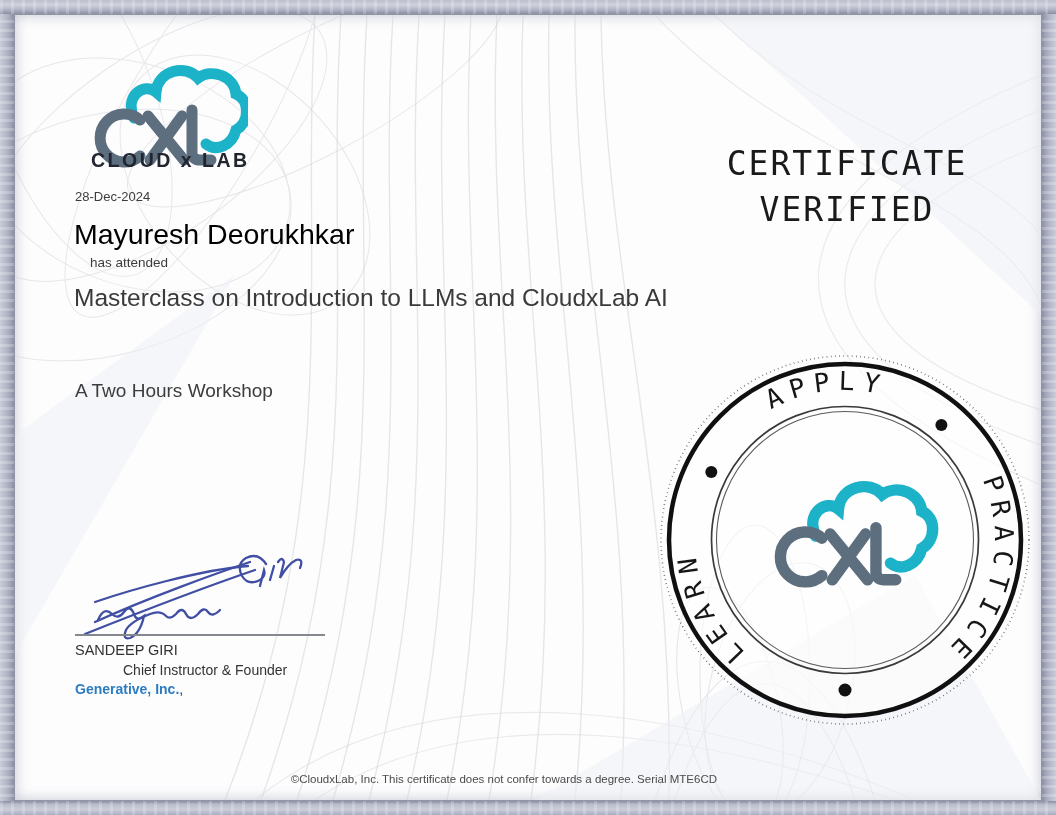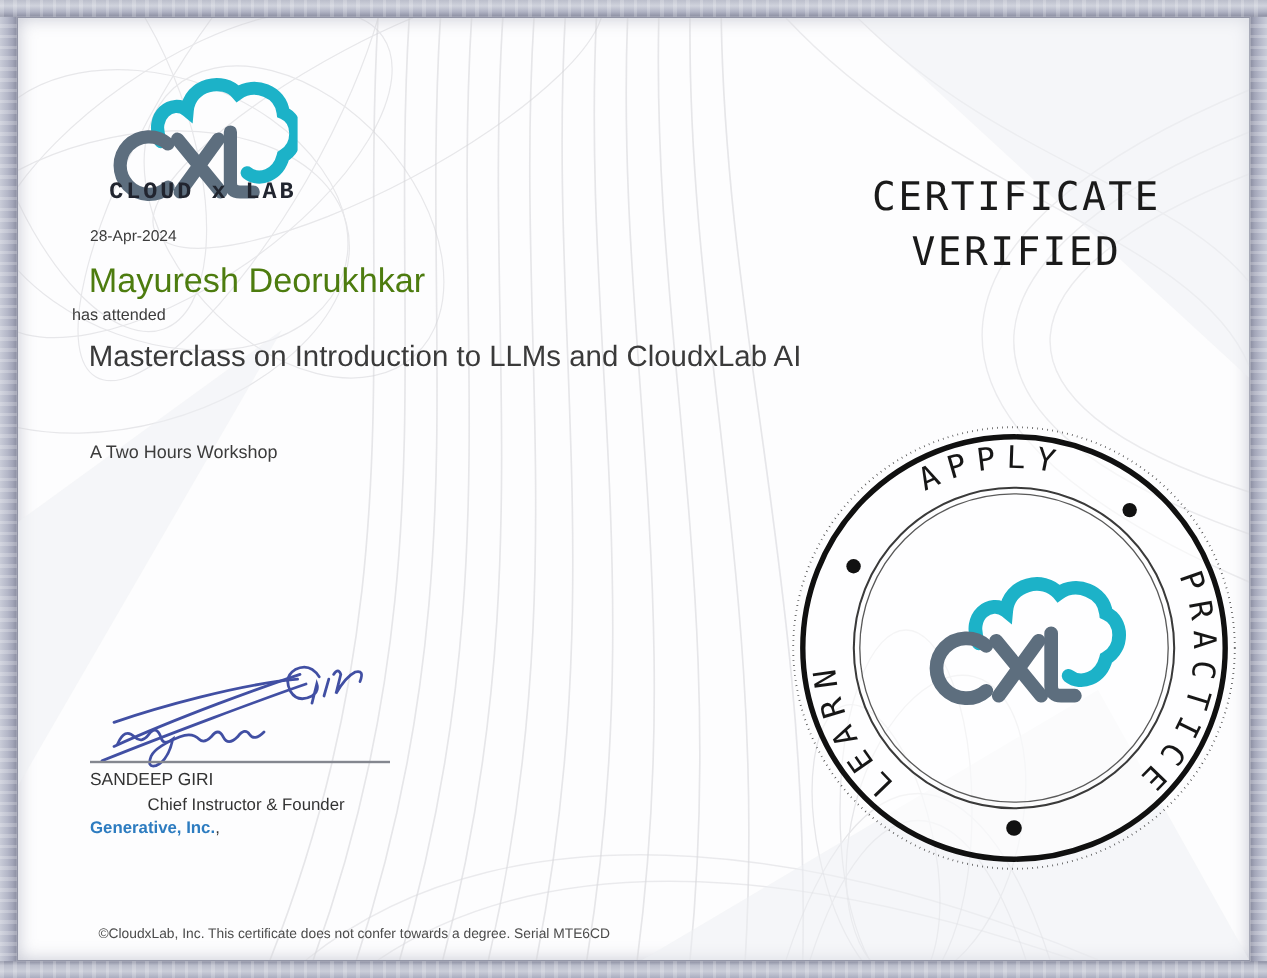--- a/index.html
+++ b/index.html
@@ -20,35 +20,35 @@
   .frame-bottom{left:0;bottom:0;right:0;height:14px;
     background:repeating-linear-gradient(90deg, rgba(255,255,255,.20) 0 3px, rgba(0,0,0,0) 3px 11px),
                linear-gradient(0deg,#aaadc0 0%,#cbced9 40%,#babdcb 75%,#8b8ea1 100%);}
   
   .paper{position:absolute;inset:14px;background:#fdfdfe;border:1px solid #9295a6;
          box-shadow:inset 0 0 14px rgba(128,133,155,.45);z-index:1;}
   .bg-art{position:absolute;inset:15px;z-index:2;pointer-events:none;}
   .content{position:absolute;inset:0;z-index:3;}
   
   .abs{position:absolute;white-space:nowrap;}
-  .brand-caption{left:91px;top:149px;font-size:19.5px;font-weight:700;letter-spacing:2.5px;color:#21252f;font-family:Liberation Mono, monospace;}
+  .brand-caption{left:91px;top:149px;font-size:19.5px;font-weight:700;letter-spacing:2.5px;color:#21252f;}
   .date{left:75px;top:189px;font-size:13px;color:#3c3c3c;}
-  .recipient{left:74px;top:218px;font-size:28.5px;color:#4d7c0f;text-align:center;}
-  .attended{left:60px;top:255px;font-size:13.5px;color:#3c3c3c;}
+  .recipient{left:74px;top:218px;font-size:28.5px;color:#000000;text-align:center;}
+  .attended{left:90px;top:255px;font-size:13.5px;color:#3c3c3c;}
   .course-title{left:74px;top:284px;font-size:24.5px;color:#3a3a3a;}
-  .course-subtitle{left:75px;top:369px;font-size:15px;color:#3c3c3c;}
+  .course-subtitle{left:75px;top:380px;font-size:19px;color:#3c3c3c;}
   .verified-block{left:689px;top:141px;width:316px;text-align:center;
      font-family:"DejaVu Sans Mono", monospace;font-size:33px;line-height:46px;
      letter-spacing:2px;color:#1a1a1a;white-space:nowrap;}
   .sig-rule{left:75px;top:634px;width:250px;height:2px;background:#84878f;}
   .signer-name{left:75px;top:642px;font-size:14.5px;color:#333;text-align:right;}
   .signer-title{left:75px;top:662px;font-size:14px;color:#333;margin-left:48px;}
   .signer-org{left:75px;top:681px;font-size:14px;color:#333;}
   .signer-org .org-link{color:#2d7cc0;font-weight:700;text-decoration:none;}
-  .footer{left:82px;top:773px;width:656px;text-align:left;font-size:11.5px;color:#4b4b4b;}
+  .footer{left:61px;top:773px;width:656px;text-align:right;font-size:11.5px;color:#4b4b4b;}
   svg{display:block;}
 </style>
 </head>
 <body>
 
 <div class="stage">
 
   <div class="frame frame-left"></div>
   <div class="frame frame-right"></div>
   <div class="frame frame-top"></div>
@@ -119,21 +119,21 @@
     <svg class="abs" style="left:88px;top:58px" width="160" height="112" viewBox="0 0 160 112">
       <use href="#cxl-logo"></use>
     </svg>
     <div class="abs brand-caption">CLOUD x LAB</div>
 
     <div class="abs verified-block">
       <div>CERTIFICATE</div>
       <div>VERIFIED</div>
     </div>
 
-    <div class="abs date">28-Apr-2024</div>
+    <div class="abs date">28-Dec-2024</div>
     <div class="abs recipient">Mayuresh Deorukhkar</div>
     <div class="abs attended">has attended</div>
     <div class="abs course-title">Masterclass on Introduction to LLMs and CloudxLab AI</div>
     <div class="abs course-subtitle">A Two Hours Workshop</div>
 
     <svg class="abs" style="left:70px;top:542px" width="250" height="100" viewBox="0 0 250 100">
       <g fill="none" stroke="#31409c" stroke-width="2.3" stroke-linecap="round" opacity="0.92">
         <path d="M180,20 C150,30 80,55 25,80"></path>
         <path d="M25,60 C60,48 130,28 178,24"></path>
         <path d="M15,92 C70,70 150,40 185,28"></path>

